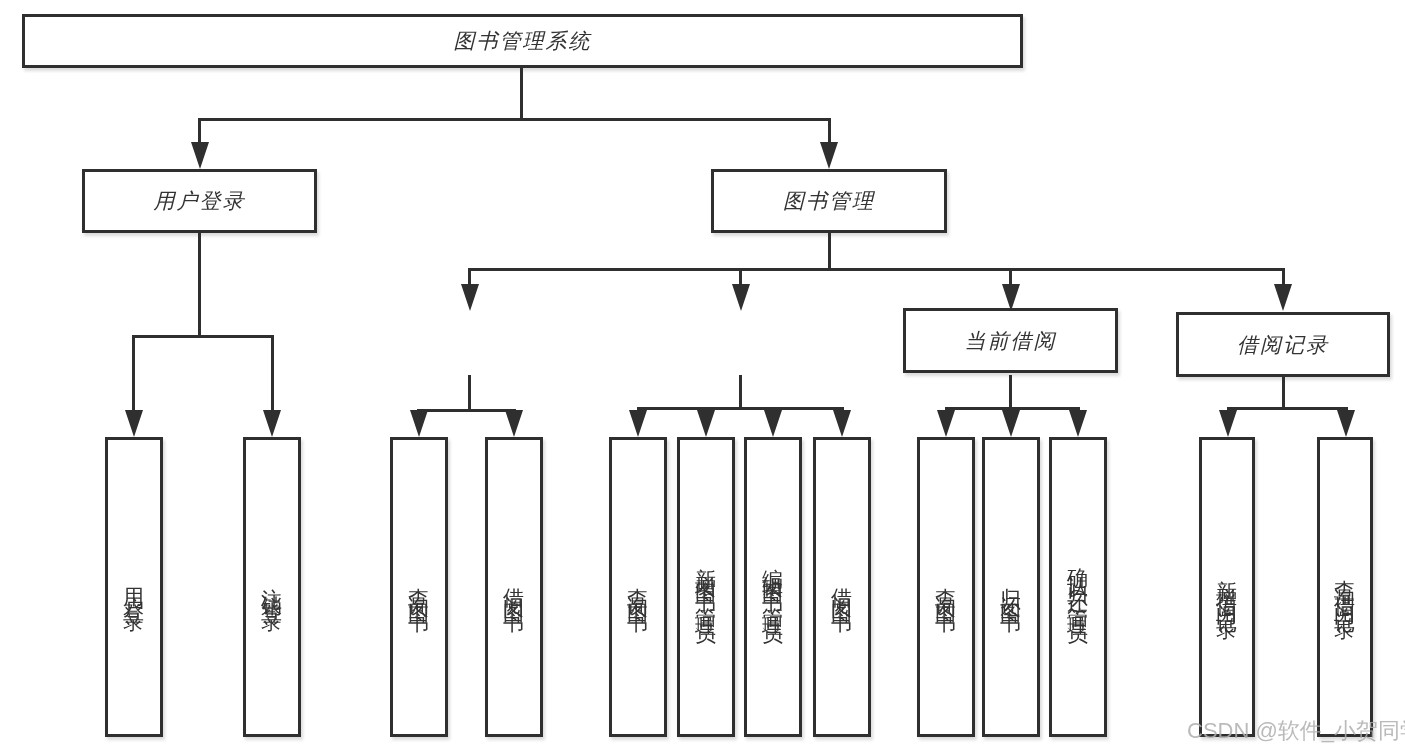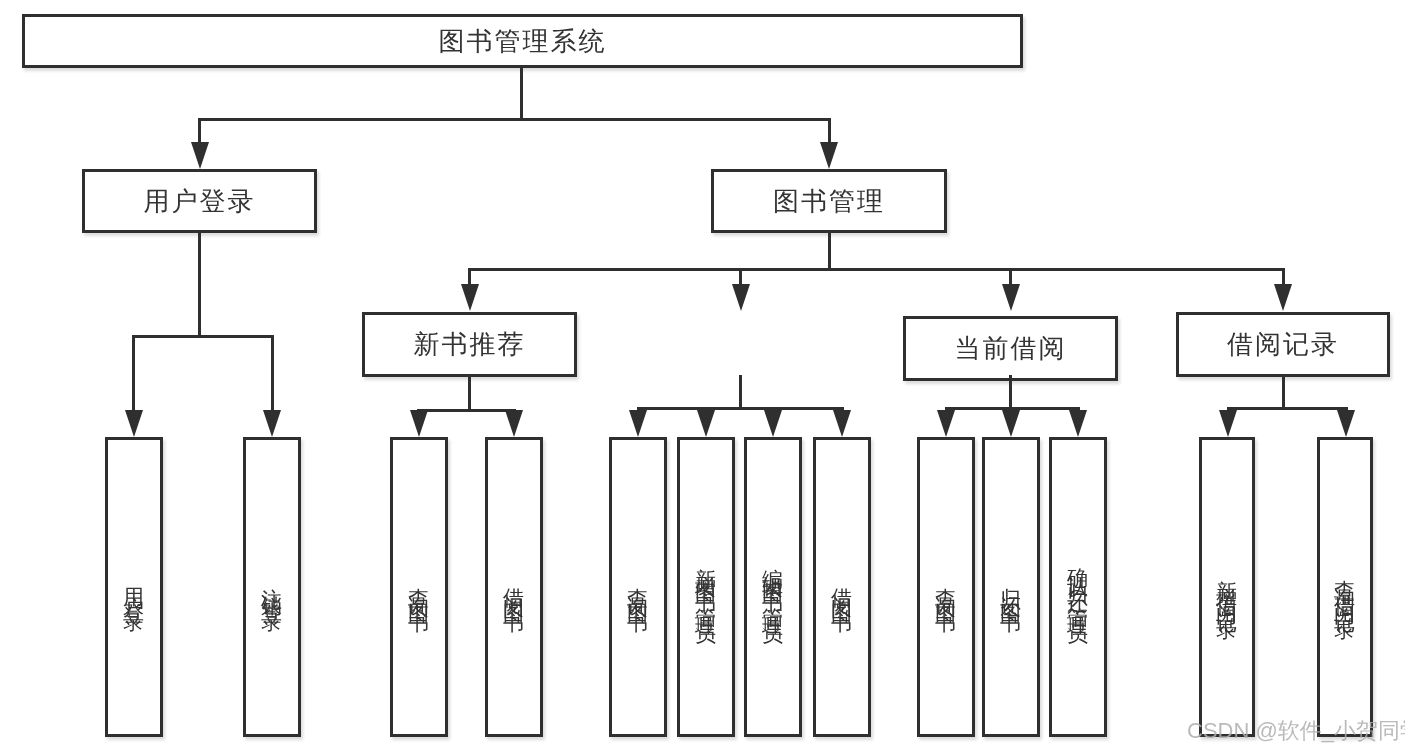--- a/index.html
+++ b/index.html
@@ -16,23 +16,24 @@
     position: absolute;
     background: #ffffff;
     border: 3px solid var(--line, #2f2f2f);
     display: flex;
     align-items: center;
     justify-content: center;
     color: var(--text, #333333);
     box-shadow: 2px 3px 3px rgba(0,0,0,0.14);
   }
   .hlabel {
-    font-size: 26px;
+    font-size: 21px;
     letter-spacing: 2px;
     white-space: nowrap;
+    font-style: italic;
   }
   .vtext {
     writing-mode: vertical-rl;
     text-orientation: mixed;
     font-size: 21px;
     letter-spacing: 8px;
     line-height: 1;
     white-space: nowrap;
   }
   .line {
@@ -92,24 +93,21 @@
   <div class="line" style="left:468px; top:268px; width:817px; height:3px;"></div>
   <div class="line" style="left:468px; top:271px; width:3px; height:14px;"></div>
   <div class="arrow" style="left:460.5px; top:284px;"></div>
   <div class="line" style="left:739px; top:271px; width:3px; height:14px;"></div>
   <div class="arrow" style="left:731.5px; top:284px;"></div>
   <div class="line" style="left:1009px; top:271px; width:3px; height:14px;"></div>
   <div class="arrow" style="left:1001.5px; top:284px;"></div>
   <div class="line" style="left:1281.5px; top:271px; width:3px; height:14px;"></div>
   <div class="arrow" style="left:1274px; top:284px;"></div>
 
-  <div class="box" style="left:362px; top:312px; width:215px; height:65px;">
-    <span class="hlabel">新书推荐</span>
-  </div>
-  <div class="box" style="left:903px; top:316px; width:215px; height:65px;">
+  <div class="box" style="left:903px; top:308px; width:215px; height:65px;">
     <span class="hlabel">当前借阅</span>
   </div>
   <div class="box" style="left:1176px; top:312px; width:214px; height:65px;">
     <span class="hlabel">借阅记录</span>
   </div>
 
   <div class="line" style="left:468px; top:375px; width:3px; height:37px;"></div>
   <div class="line" style="left:417px; top:409px; width:99px; height:3px;"></div>
   <div class="arrow" style="left:410px; top:410px;"></div>
   <div class="arrow" style="left:505px; top:410px;"></div>

